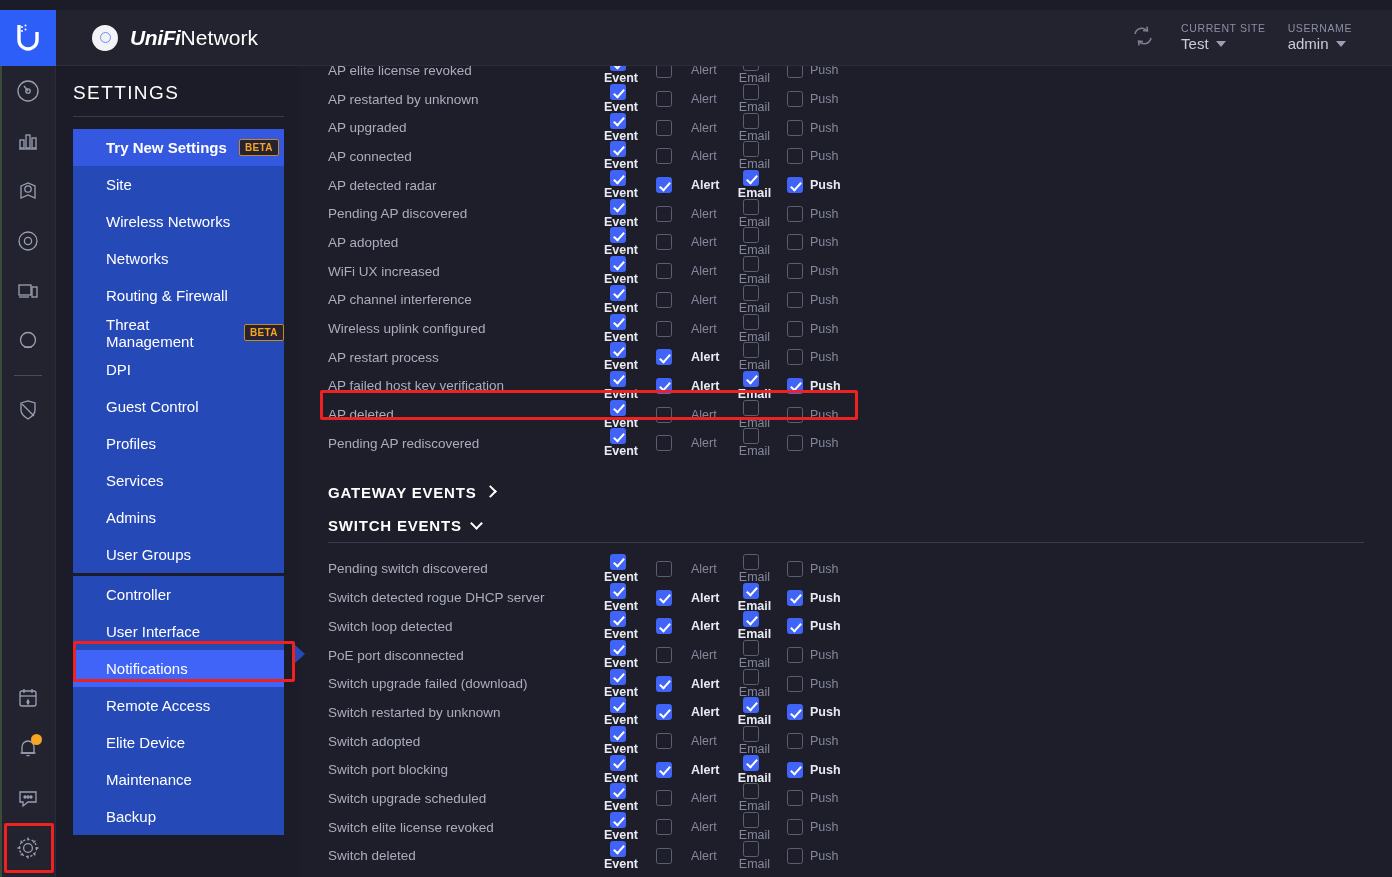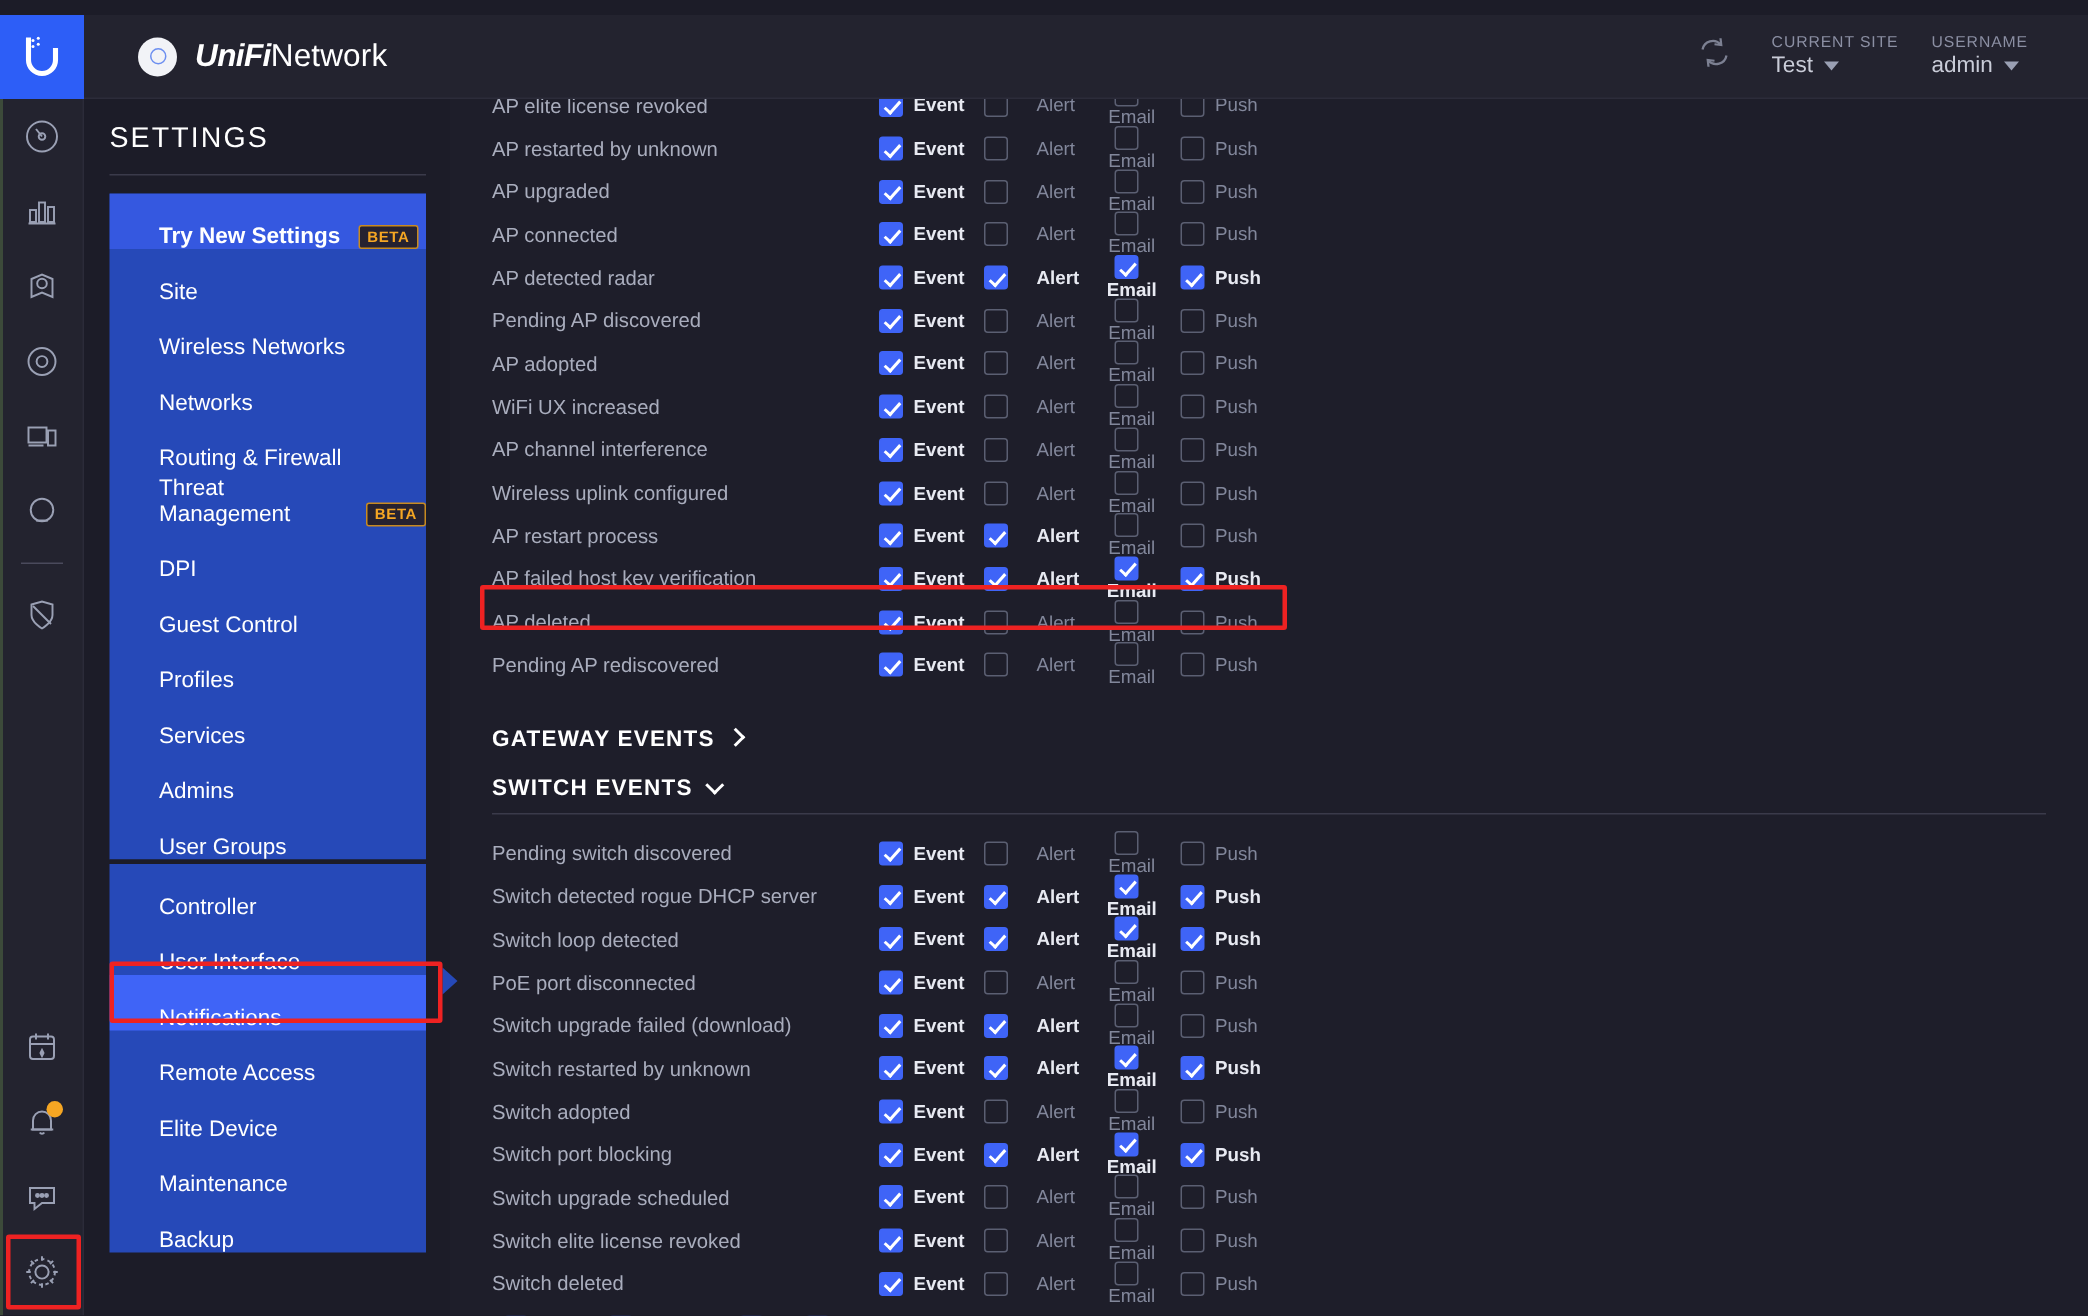--- a/index.html
+++ b/index.html
@@ -92,21 +92,21 @@
     padding-top: 20px;
   }
   .settings-title {
     font-size: 19px; color: #ffffff; letter-spacing: 1.4px;
     padding: 6px 0 12px 16px;
   }
   .settings-rule { height: 1px; background: #3a3a4a; margin: 0 16px 12px 16px; }
   .menu { margin: 0 16px; }
   .menu-group { background: #2649b8; overflow: hidden; }
   .menu-item {
-    height: 37px; display: flex; align-items: flex-end;
+    height: 37px; display: flex; align-items: center;
     padding-left: 33px; color: #ffffff; font-size: 15px;
     cursor: pointer; position: relative;
   }
   .menu-item.beta-row { justify-content: flex-start; }
   .menu-item.active-top { background: #3558e0; font-weight: bold; }
   .menu-item.selected { background: #3f64f7; }
   .beta-badge {
     margin-left: 12px; font-size: 10px; font-weight: bold; color: #f5a623;
     border: 1px solid #c88a20; background: #262230;
     padding: 2px 5px 1.5px 5px; border-radius: 2px; letter-spacing: .4px;
@@ -131,21 +131,21 @@
   .ev-row {
     height: 28.7px; display: flex; align-items: center;
     padding-left: 28px; position: relative;
   }
   .ev-label {
     width: 250px; font-size: 13.5px; color: #a9adbd; flex: 0 0 250px;
     white-space: nowrap;
   }
   .ev-opts { display: flex; align-items: center; margin-left: 8px; }
   .opt { display: flex; align-items: center; cursor: pointer; }
-  .opt.o-event { width: 70px; }
+  .opt.o-event { width: 70px; flex-direction: column; }
   .opt.o-alert { width: 66px; gap: 12px; }
   .opt.o-email { width: 65px; flex-direction: column; }
   .opt.o-push  { width: 60px; }
   .cb {
     width: 16px; height: 16px; border-radius: 2.5px;
     border: 1px solid #5b5f72; background: transparent;
     flex: 0 0 16px; margin-right: 7px; position: relative;
   }
   .cb.on { background: #3f64f7; border-color: #3f64f7; }
   .cb.on::after {

